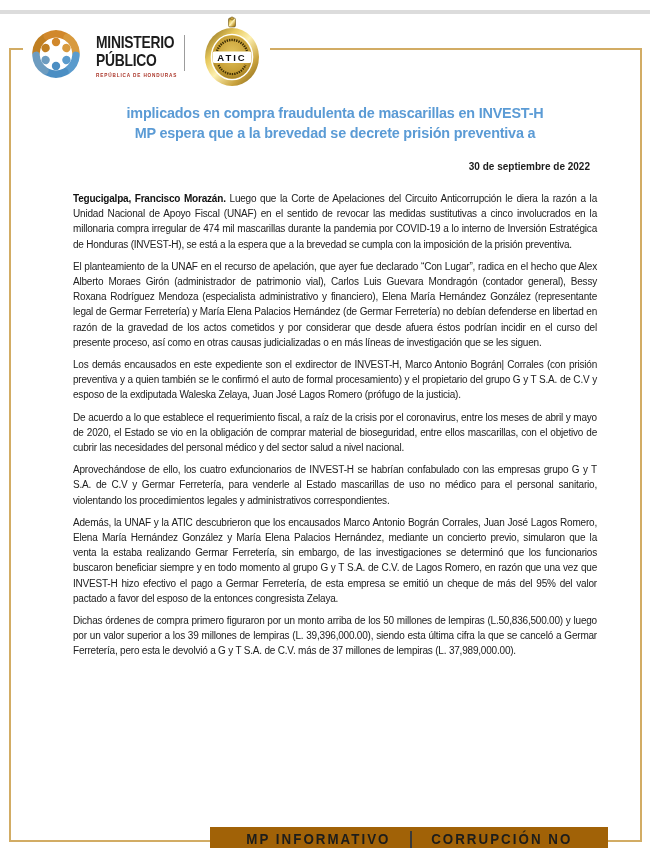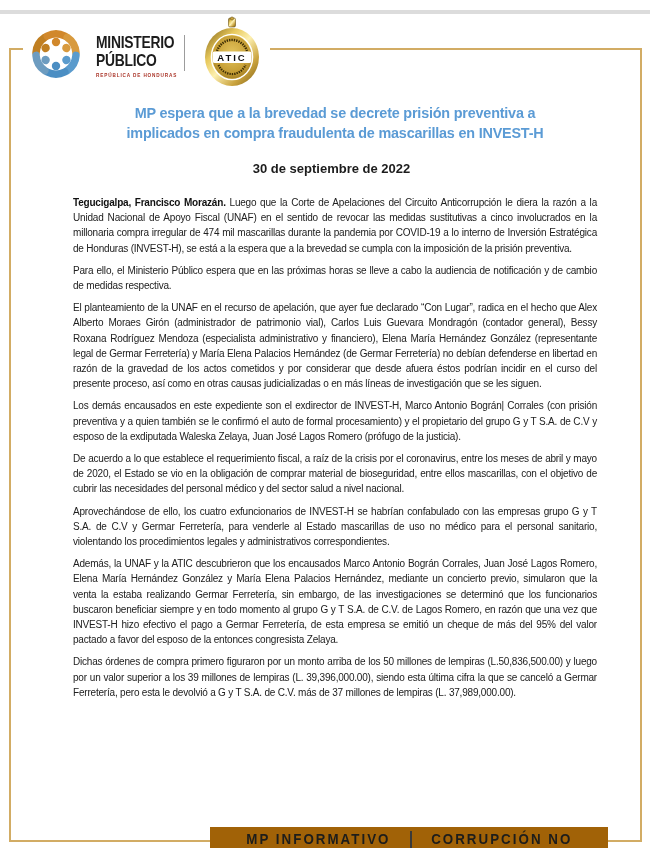--- a/index.html
+++ b/index.html
@@ -28,22 +28,22 @@
               letter-spacing:-0.3px; transform:scaleX(0.84); transform-origin:left; white-space:nowrap; }
   .org-sub  { margin-top:3px; color:#a93226; font-size:6px; font-weight:bold;
               letter-spacing:1.1px; transform:scaleX(0.78); transform-origin:left; white-space:nowrap; }
   .logo-divider { position:absolute; left:184px; top:25px; width:1px; height:36px; background:#9c9c9c; }
   .atic { position:absolute; left:203px; top:5px; width:58px; height:72px; }
 
   
   .content { position:absolute; left:73px; top:94px; width:524px; }
   .title { text-align:center; color:#5b9bd5; font-weight:bold; font-size:14.4px;
            line-height:19.5px; letter-spacing:-0.2px; }
-  .date  { margin-top:18px; text-align:center; font-weight:bold; color:#1c1c1c;
-           font-size:13px; padding-right:7px; }
+  .date  { margin-top:18px; text-align:right; font-weight:bold; color:#1c1c1c;
+           font-size:10px; padding-right:7px; }
   .body-text { margin-top:19px; }
   .body-text p { text-align:justify; color:#212121; font-size:10px;
                  line-height:15.2px; letter-spacing:-0.2px; margin-bottom:7px; }
   .body-text p b { color:#111; }
 
   
   .footer { position:absolute; left:210px; top:817px; width:398px; height:24px;
             background:#a16207; display:flex; align-items:center; justify-content:center; gap:13px; }
   .footer .f-label { font-weight:bold; color:#1d1d1b; font-size:14.5px; letter-spacing:2.2px;
                      transform:scaleX(0.92); white-space:nowrap; }
@@ -135,27 +135,26 @@
     <ellipse cx="29" cy="41" rx="20.6" ry="22.6" fill="none" stroke="#ffffff" stroke-width="1.4"></ellipse>
     <ellipse cx="29" cy="41" rx="19.6" ry="21.6" fill="url(#goldB)"></ellipse>
     <path d="M14 35 A16 17 0 0 1 44 35" fill="none" stroke="#3c2d05" stroke-width="2.4" stroke-dasharray="1.4,1"></path>
     <path d="M15.5 49 A15 16 0 0 0 42.5 49" fill="none" stroke="#3c2d05" stroke-width="2.2" stroke-dasharray="1.4,1"></path>
     <rect x="9.5" y="35.5" width="39" height="11.5" rx="2" fill="#ffffff"></rect>
     <text x="29" y="44.8" text-anchor="middle" font-family="Liberation Sans, sans-serif" font-size="9.5" font-weight="bold" letter-spacing="2" fill="#0e0e10">ATIC</text>
   </svg>
 
   <div class="content">
     <div class="title">
+      <div>implicados en compra fraudulenta de mascarillas en INVEST-H</div>
       <div>MP espera que a la brevedad se decrete prisión preventiva a</div>
-      <div>implicados en compra fraudulenta de mascarillas en INVEST-H</div>
     </div>
     <div class="date">30 de septiembre de 2022</div>
     <div class="body-text">
       <p><b>Tegucigalpa, Francisco Morazán.</b><span> Luego que la Corte de Apelaciones del Circuito Anticorrupción le diera la razón a la Unidad Nacional de Apoyo Fiscal (UNAF) en el sentido de revocar las medidas sustitutivas a cinco involucrados en la millonaria compra irregular de 474 mil mascarillas durante la pandemia por COVID-19 a lo interno de Inversión Estratégica de Honduras (INVEST-H), se está a la espera que a la brevedad se cumpla con la imposición de la prisión preventiva.</span></p>
-      <p><span>Para ello, el Ministerio Público espera que en las próximas horas se lleve a cabo la audiencia de notificación y de cambio de medidas respectiva.</span></p>
       <p><span>El planteamiento de la UNAF en el recurso de apelación, que ayer fue declarado “Con Lugar”, radica en el hecho que Alex Alberto Moraes Girón (administrador de patrimonio vial), Carlos Luis Guevara Mondragón (contador general), Bessy Roxana Rodríguez Mendoza (especialista administrativo y financiero), Elena María Hernández González (representante legal de Germar Ferretería) y María Elena Palacios Hernández (de Germar Ferretería) no debían defenderse en libertad en razón de la gravedad de los actos cometidos y por considerar que desde afuera éstos podrían incidir en el curso del presente proceso, así como en otras causas judicializadas o en más líneas de investigación que se les siguen.</span></p>
       <p><span>Los demás encausados en este expediente son el exdirector de INVEST-H, Marco Antonio Bográn| Corrales (con prisión preventiva y a quien también se le confirmó el auto de formal procesamiento) y el propietario del grupo G y T S.A. de C.V y esposo de la exdiputada Waleska Zelaya, Juan José Lagos Romero (prófugo de la justicia).</span></p>
       <p><span>De acuerdo a lo que establece el requerimiento fiscal, a raíz de la crisis por el coronavirus, entre los meses de abril y mayo de 2020, el Estado se vio en la obligación de comprar material de bioseguridad, entre ellos mascarillas, con el objetivo de cubrir las necesidades del personal médico y del sector salud a nivel nacional.</span></p>
       <p><span>Aprovechándose de ello, los cuatro exfuncionarios de INVEST-H se habrían confabulado con las empresas grupo G y T S.A. de C.V y Germar Ferretería, para venderle al Estado mascarillas de uso no médico para el personal sanitario, violentando los procedimientos legales y administrativos correspondientes.</span></p>
       <p><span>Además, la UNAF y la ATIC descubrieron que los encausados Marco Antonio Bográn Corrales, Juan José Lagos Romero, Elena María Hernández González y María Elena Palacios Hernández, mediante un concierto previo, simularon que la venta la estaba realizando Germar Ferretería, sin embargo, de las investigaciones se determinó que los funcionarios buscaron beneficiar siempre y en todo momento al grupo G y T S.A. de C.V. de Lagos Romero, en razón que una vez que INVEST-H hizo efectivo el pago a Germar Ferretería, de esta empresa se emitió un cheque de más del 95% del valor pactado a favor del esposo de la entonces congresista Zelaya.</span></p>
       <p><span>Dichas órdenes de compra primero figuraron por un monto arriba de los 50 millones de lempiras (L.50,836,500.00) y luego por un valor superior a los 39 millones de lempiras (L. 39,396,000.00), siendo esta última cifra la que se canceló a Germar Ferretería, pero esta le devolvió a G y T S.A. de C.V. más de 37 millones de lempiras (L. 37,989,000.00).</span></p>
     </div>
   </div>
 
   <div class="footer">

